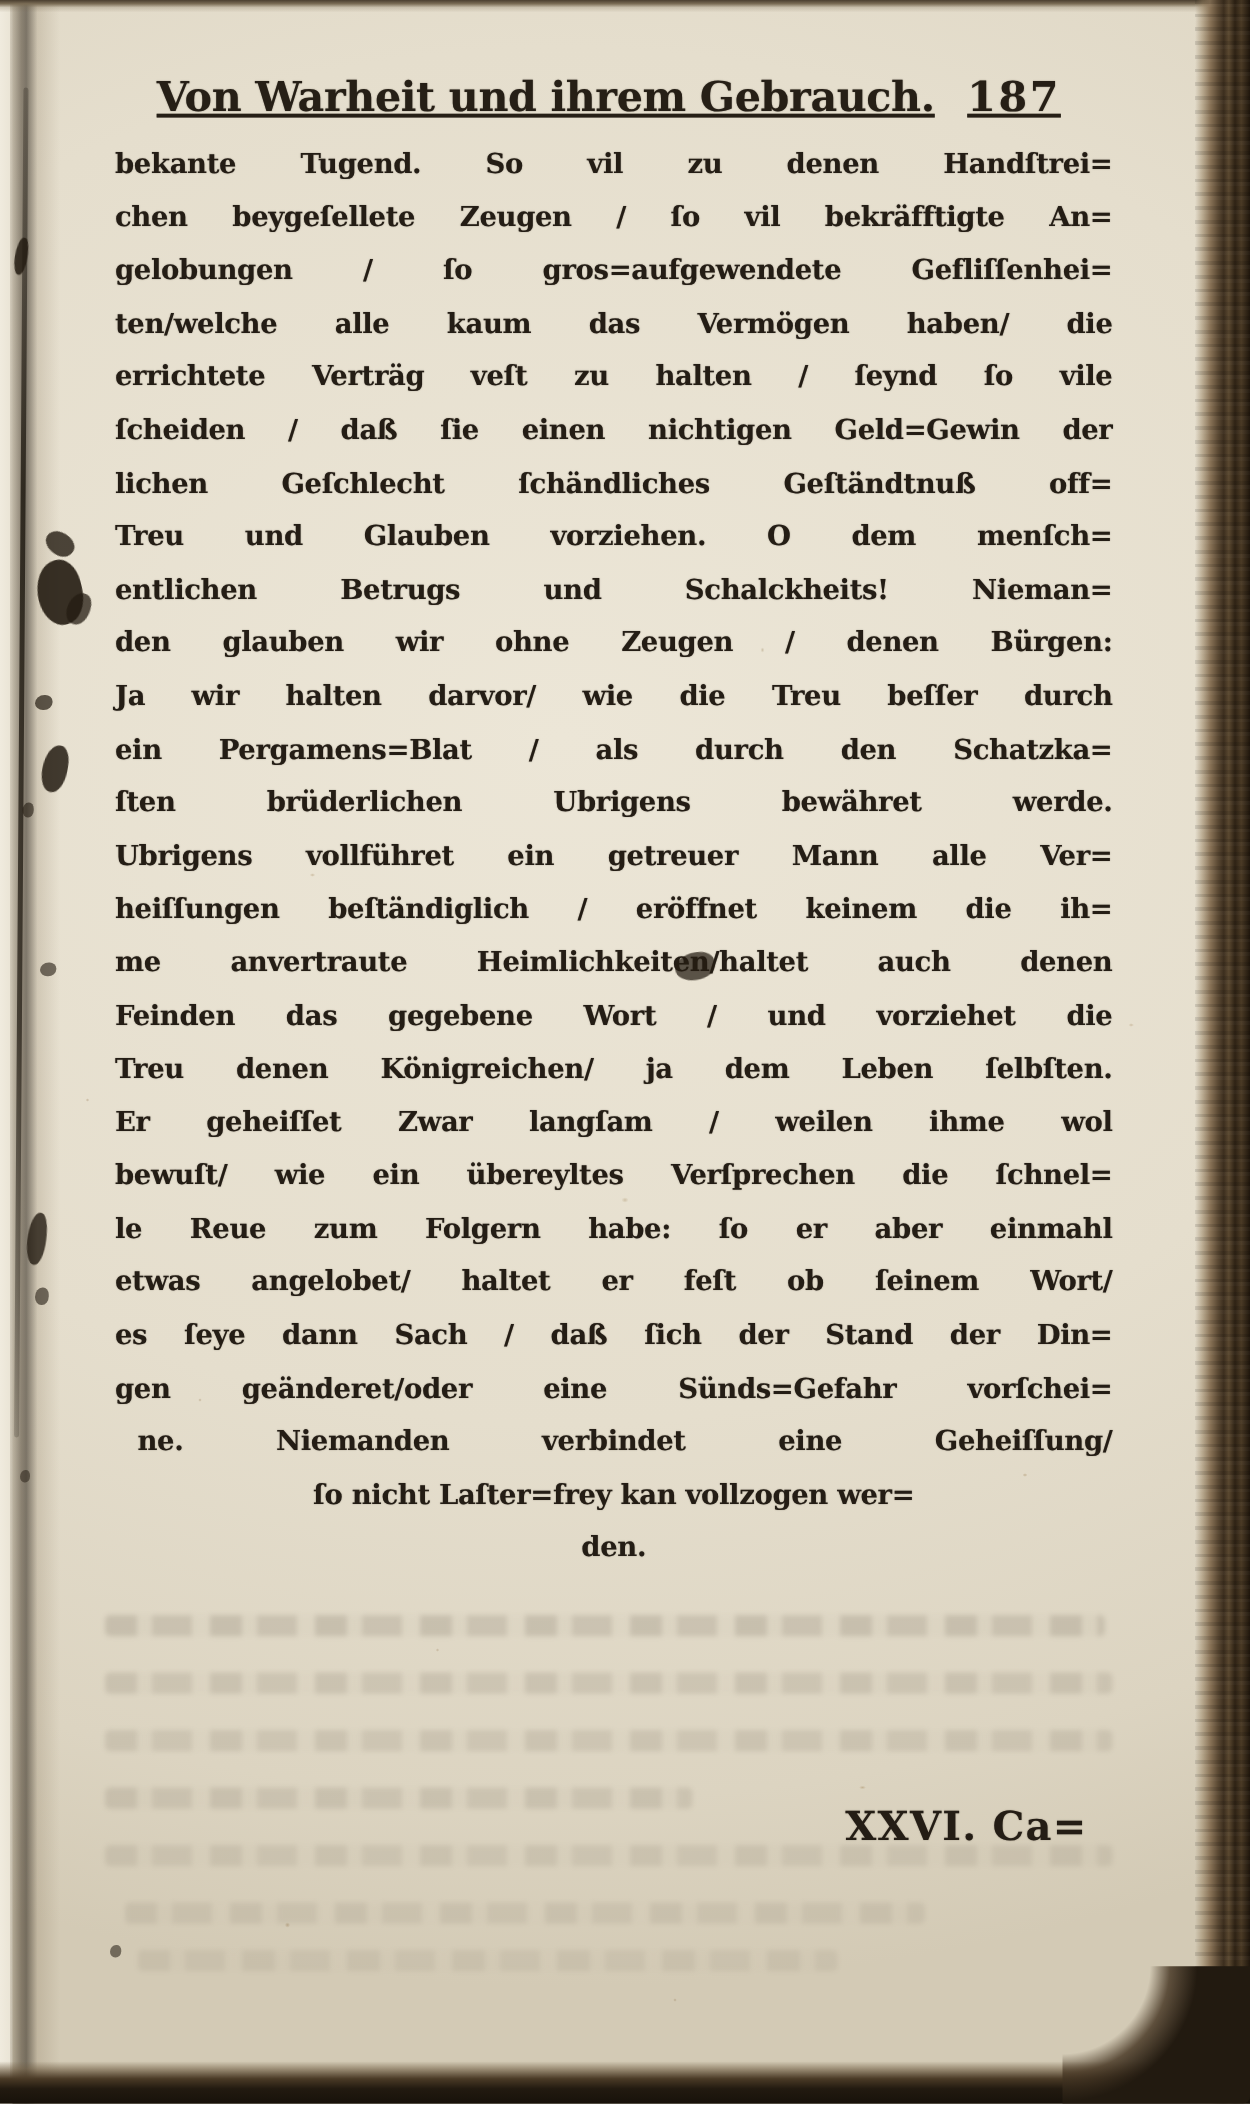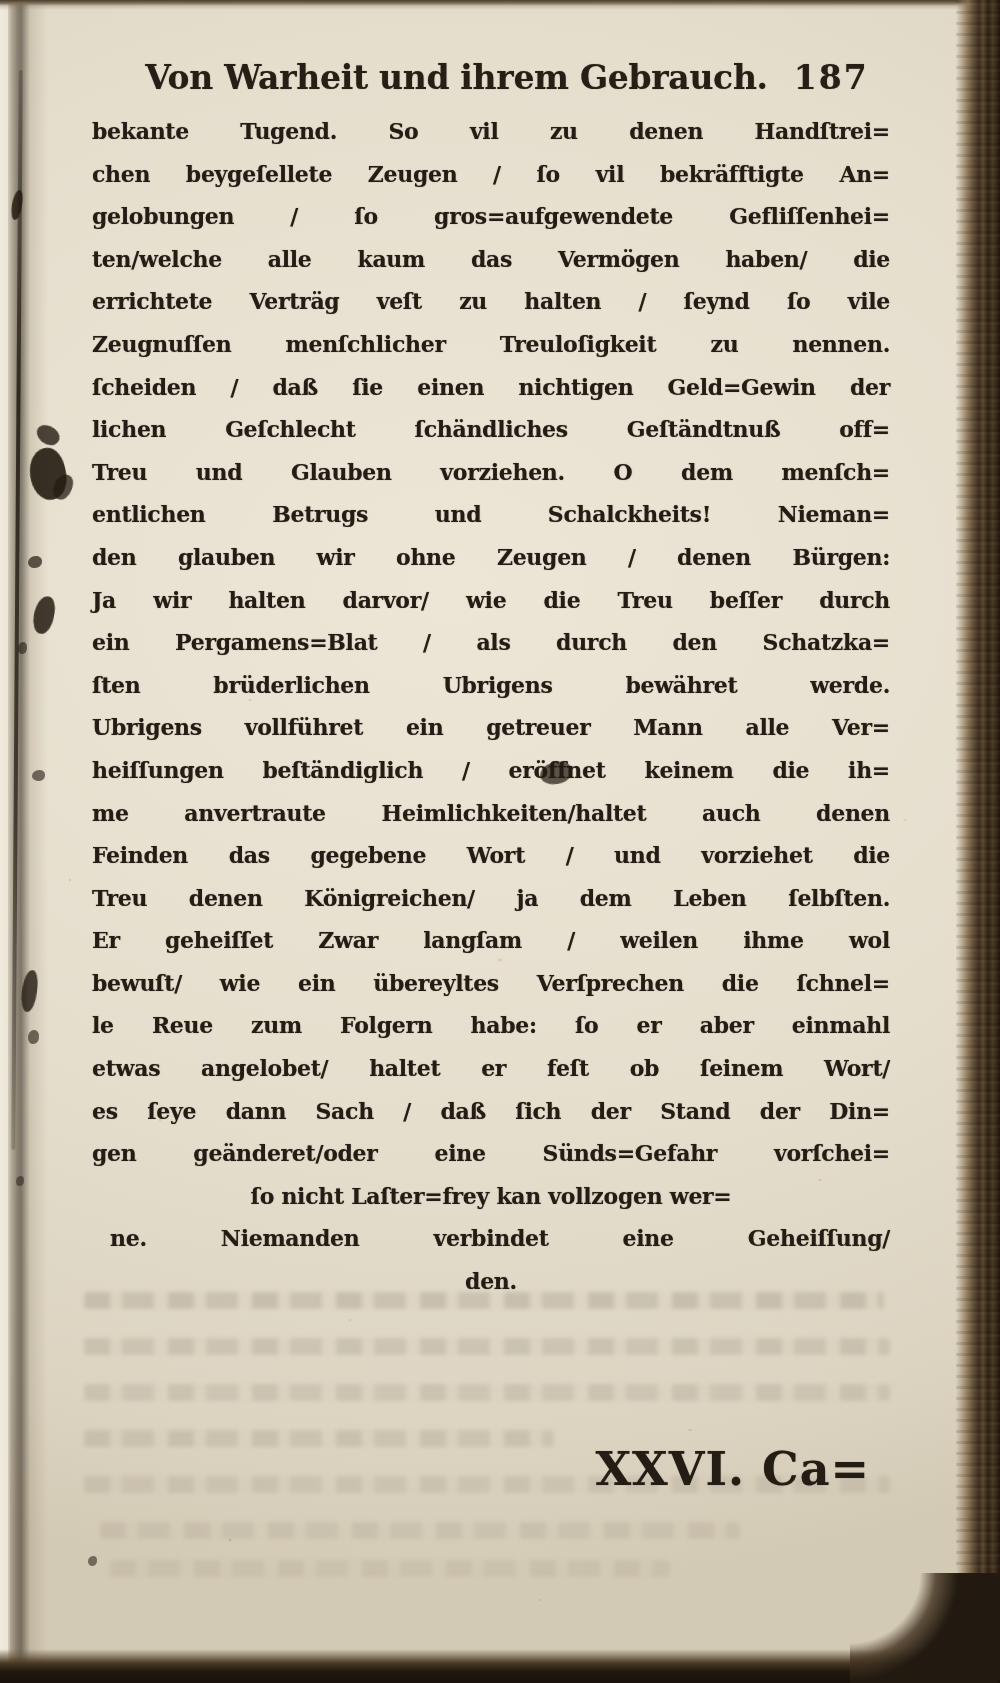--- a/index.html
+++ b/index.html
@@ -46,71 +46,70 @@
     background:linear-gradient(90deg, rgba(100,85,60,.18) 0, rgba(55,44,30,.5) 9px, rgba(40,32,22,.55) 13px, rgba(130,112,85,.22) 22px, rgba(130,112,85,0) 40px);}
   .gutter:after{content:"";position:absolute;top:70px;left:7px;width:4px;height:1080px;
     background:linear-gradient(180deg, rgba(30,24,16,.25), rgba(25,20,12,.8) 30%, rgba(30,24,16,.7) 70%, rgba(30,24,16,.2));
     border-radius:3px; transform:rotate(.4deg);}
   .blotch{position:absolute;background:#241c12;border-radius:60% 45% 55% 50%;filter:blur(.6px);}
   
   .ghost{position:absolute;height:17px;filter:blur(2.2px);opacity:.5;border-radius:4px;
     background:repeating-linear-gradient(90deg, rgba(118,108,92,.45) 0 26px, rgba(118,108,92,.08) 26px 38px, rgba(118,108,92,.4) 38px 70px, rgba(118,108,92,.05) 70px 84px);}
   
   .textblock{position:absolute;left:92px;top:110px;width:798px;color:#241d15;}
-  .header{position:absolute;left:108px;top:58px;width:798px;text-align:center;
+  .header{position:absolute;left:88px;top:58px;width:798px;text-align:center;
     font-size:33px;font-weight:700;color:#261f16;letter-spacing:-.3px;
-    text-shadow:0 0 1px rgba(35,27,17,.55);}
+    text-shadow:0 0 1px rgba(35,27,17,.55);text-decoration:underline;}
   .header .pnum{margin-left:26px;letter-spacing:2px;}
   .line{font-size:22px;font-weight:700;line-height:42.6px;letter-spacing:-.3px;white-space:nowrap;
     text-shadow:0 0 1px rgba(35,27,17,.5);}
   .line.just{text-align:justify;text-align-last:justify;white-space:normal;}
   .line.center{text-align:center;}
   .line.indent{padding-left:18px;}
   .catchword{position:absolute;top:1442px;left:92px;width:798px;text-align:right;padding-right:20px;box-sizing:border-box;
-    font-size:46px;font-weight:700;color:#241d15;letter-spacing:1px;text-shadow:0 0 1px rgba(35,27,17,.5);}
+    font-size:32px;font-weight:700;color:#241d15;letter-spacing:1px;text-shadow:0 0 1px rgba(35,27,17,.5);}
 </style>
 </head>
 <body>
 
 <div class="scan">
 
   <div class="speckles"></div>
 
   <div class="header">
     <span>Von Warheit und ihrem Gebrauch.</span><span class="pnum">187</span>
   </div>
 
   <div class="textblock" id="body-lines">
       <div class="line just">bekante Tugend.  So vil zu denen Handſtrei=</div>
       <div class="line just">chen beygeſellete Zeugen / ſo vil bekräfftigte An=</div>
       <div class="line just">gelobungen / ſo gros=aufgewendete Gefliſſenhei=</div>
       <div class="line just">ten/welche alle kaum das Vermögen haben/ die</div>
       <div class="line just">errichtete Verträg veſt zu halten / ſeynd ſo vile</div>
-      <div class="line just">Zeugnuſſen menſchlicher Treuloſigkeit zu nennen.</div>
       <div class="line just">ſcheiden / daß ſie einen nichtigen Geld=Gewin der</div>
       <div class="line just">lichen Geſchlecht ſchändliches Geſtändtnuß off=</div>
       <div class="line just">Treu und Glauben vorziehen. O  dem menſch=</div>
       <div class="line just">entlichen Betrugs und Schalckheits! Nieman=</div>
       <div class="line just">den glauben wir ohne Zeugen / denen Bürgen:</div>
       <div class="line just">Ja wir halten darvor/ wie die Treu beſſer durch</div>
       <div class="line just">ein Pergamens=Blat / als durch den Schatzka=</div>
       <div class="line just">ſten brüderlichen Ubrigens bewähret werde.</div>
       <div class="line just">Ubrigens vollführet ein getreuer Mann alle Ver=</div>
       <div class="line just">heiſſungen beſtändiglich / eröffnet keinem die ih=</div>
       <div class="line just">me anvertraute Heimlichkeiten/haltet auch denen</div>
       <div class="line just">Feinden das gegebene Wort / und vorziehet die</div>
       <div class="line just">Treu denen Königreichen/ ja dem Leben ſelbſten.</div>
       <div class="line just">Er geheiſſet Zwar langſam / weilen ihme wol</div>
       <div class="line just">bewuſt/ wie ein übereyltes Verſprechen die ſchnel=</div>
       <div class="line just">le Reue zum Folgern habe: ſo er aber  einmahl</div>
       <div class="line just">etwas angelobet/ haltet er feſt ob ſeinem Wort/</div>
       <div class="line just">es ſeye dann Sach / daß ſich der Stand der Din=</div>
       <div class="line just">gen geänderet/oder eine Sünds=Gefahr vorſchei=</div>
+      <div class="line just indent">ne.   Niemanden verbindet eine Geheiſſung/</div>
       <div class="line center">ſo nicht Laſter=frey kan vollzogen wer=</div>
-      <div class="line just indent">ne.   Niemanden verbindet eine Geheiſſung/</div>
       <div class="line center">den.</div>
     </div>
 
   <div class="ghost" style="left:84px;top:1292px;width:800px;"></div>
   <div class="ghost" style="left:84px;top:1338px;width:806px;opacity:.42;"></div>
   <div class="ghost" style="left:84px;top:1384px;width:806px;opacity:.38;"></div>
   <div class="ghost" style="left:84px;top:1430px;width:470px;opacity:.4;"></div>
   <div class="ghost" style="left:84px;top:1476px;width:806px;opacity:.33;"></div>
   <div class="ghost" style="left:100px;top:1522px;width:640px;opacity:.3;"></div>
   <div class="ghost" style="left:110px;top:1560px;width:560px;opacity:.26;"></div>

